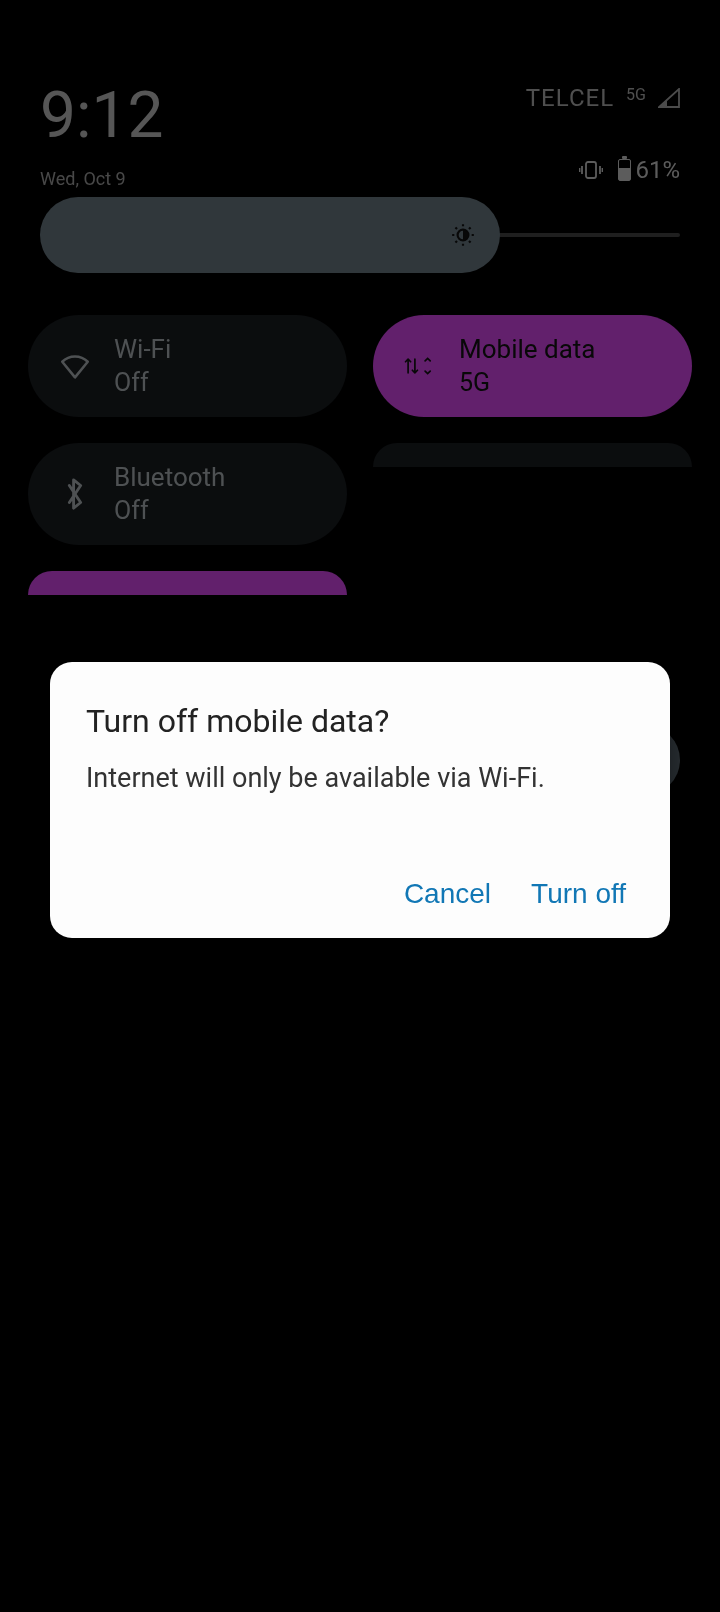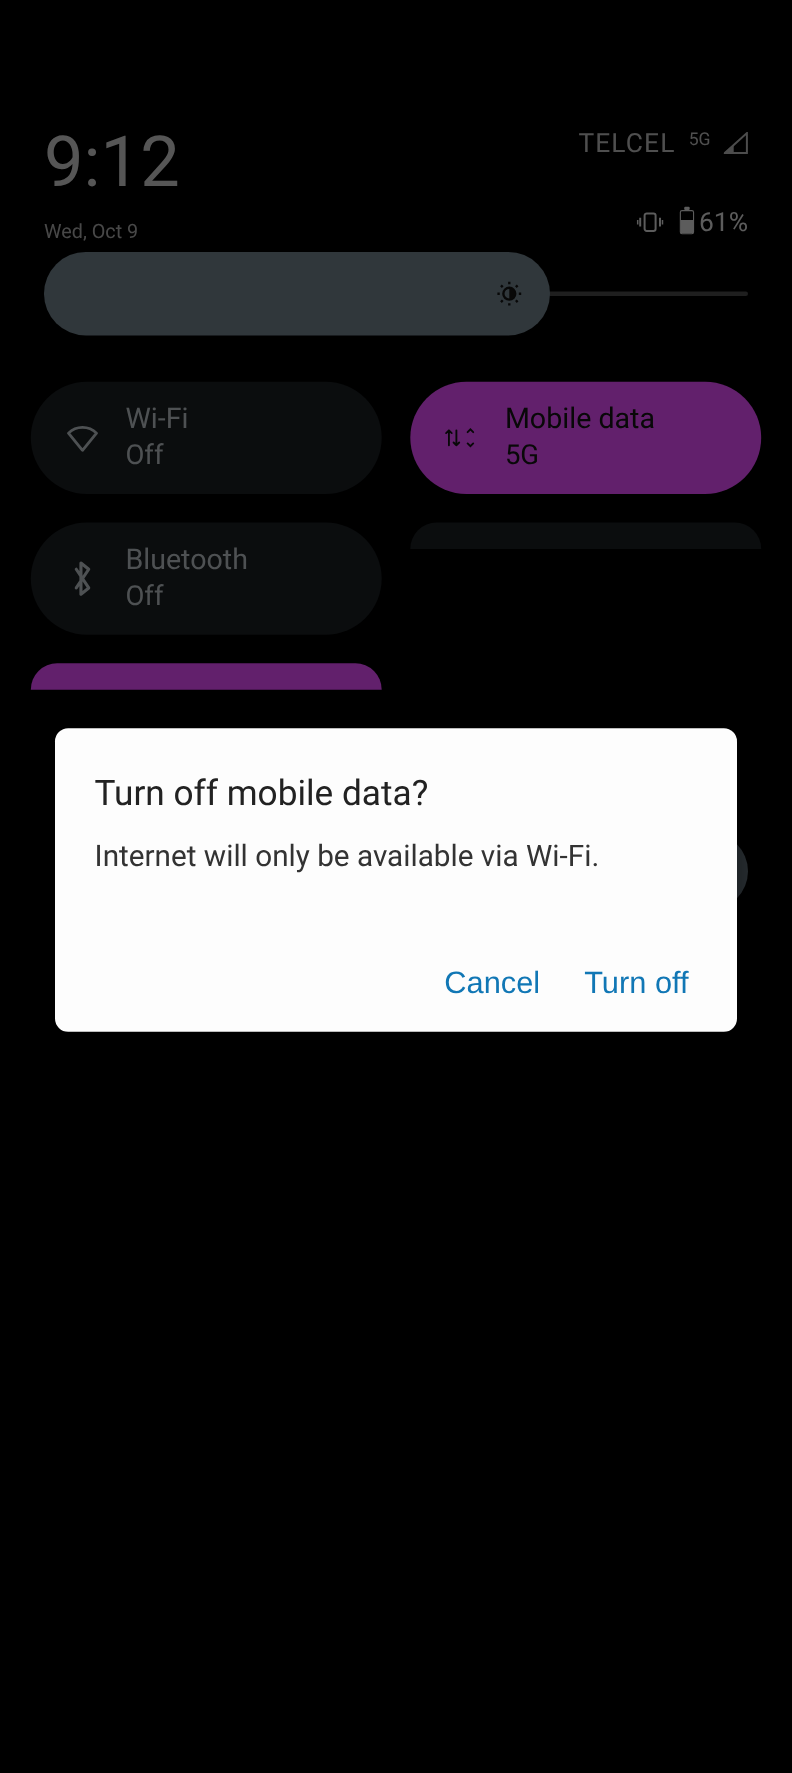--- a/index.html
+++ b/index.html
@@ -1,20 +1,20 @@
 <!DOCTYPE html>
 <html><head>
 <meta charset="utf-8">
 <style>
   * { margin: 0; padding: 0; box-sizing: border-box; }
   html, body { width: 720px; height: 1612px; background: #000; font-family: -apple-system, BlinkMacSystemFont, "Segoe UI", Roboto, sans-serif; overflow: hidden; position: relative; }
   .dim-layer { filter: brightness(0.45); }
   
   
-  .status-area { padding: 116px 40px 0 40px; display: flex; justify-content: space-between; color: #e0e0e0; }
+  .status-area { padding: 84px 40px 0 40px; display: flex; justify-content: space-between; color: #e0e0e0; }
   .status-left { display: flex; flex-direction: column; }
   .clock { font-size: 64px; font-weight: 400; color: #c0c0c0; line-height: 1; }
   .date { font-size: 18px; color: #a0a0a0; margin-top: 20px; }
   .status-right { display: flex; flex-direction: column; align-items: flex-end; justify-content: space-between; height: 100px; }
   .status-top-row { display: flex; align-items: center; gap: 12px; }
   .carrier { font-size: 24px; color: #b0b0b0; letter-spacing: 1px; }
   .fiveg { font-size: 16px; color: #b0b0b0; position: relative; top: -4px; }
   .status-bot-row { display: flex; align-items: center; gap: 15px; margin-top: auto; }
   .battery-wrap { display: flex; align-items: center; gap: 4px; }
   .battery-icon { width: 13px; height: 22px; border: 1.5px solid #ccc; border-radius: 2px; position: relative; }
@@ -52,21 +52,21 @@
   .footer-buttons { position: absolute; right: 40px; bottom: 100px; display: flex; gap: 24px; }
   .circ-btn { width: 70px; height: 70px; border-radius: 50%; display: flex; align-items: center; justify-content: center; }
   .circ-btn.dark { background: #2a2e31; }
   .circ-btn.light { background: #5d6a74; }
 
   
   .navbar { position: absolute; bottom: 16px; left: 50%; transform: translateX(-50%); width: 200px; height: 6px; background: #fff; border-radius: 3px; }
 
   
   .scrim { position: absolute; inset: 0; }
-  .dialog { position: absolute; left: 50px; right: 50px; top: 662px; background: #fdfdfd; border-radius: 12px; padding: 40px 36px 28px 36px; box-shadow: 0 8px 30px rgba(0,0,0,0.5); }
+  .dialog { position: absolute; left: 50px; right: 50px; top: 662px; background: #fdfdfd; border-radius: 22px; padding: 40px 36px 28px 36px; box-shadow: 0 8px 30px rgba(0,0,0,0.5); }
   .dialog-title { font-size: 32px; color: #222; margin-bottom: 20px; }
   .dialog-msg { font-size: 27px; color: #333; line-height: 1.35; }
   .dialog-actions { display: flex; justify-content: flex-end; gap: 40px; margin-top: 82px; padding-right: 8px; }
   .dlg-btn { font-size: 28px; color: #1177b5; background: none; border: none; cursor: pointer; }
 
   svg { display: block; }
 </style>
 </head>
 <body>
 

